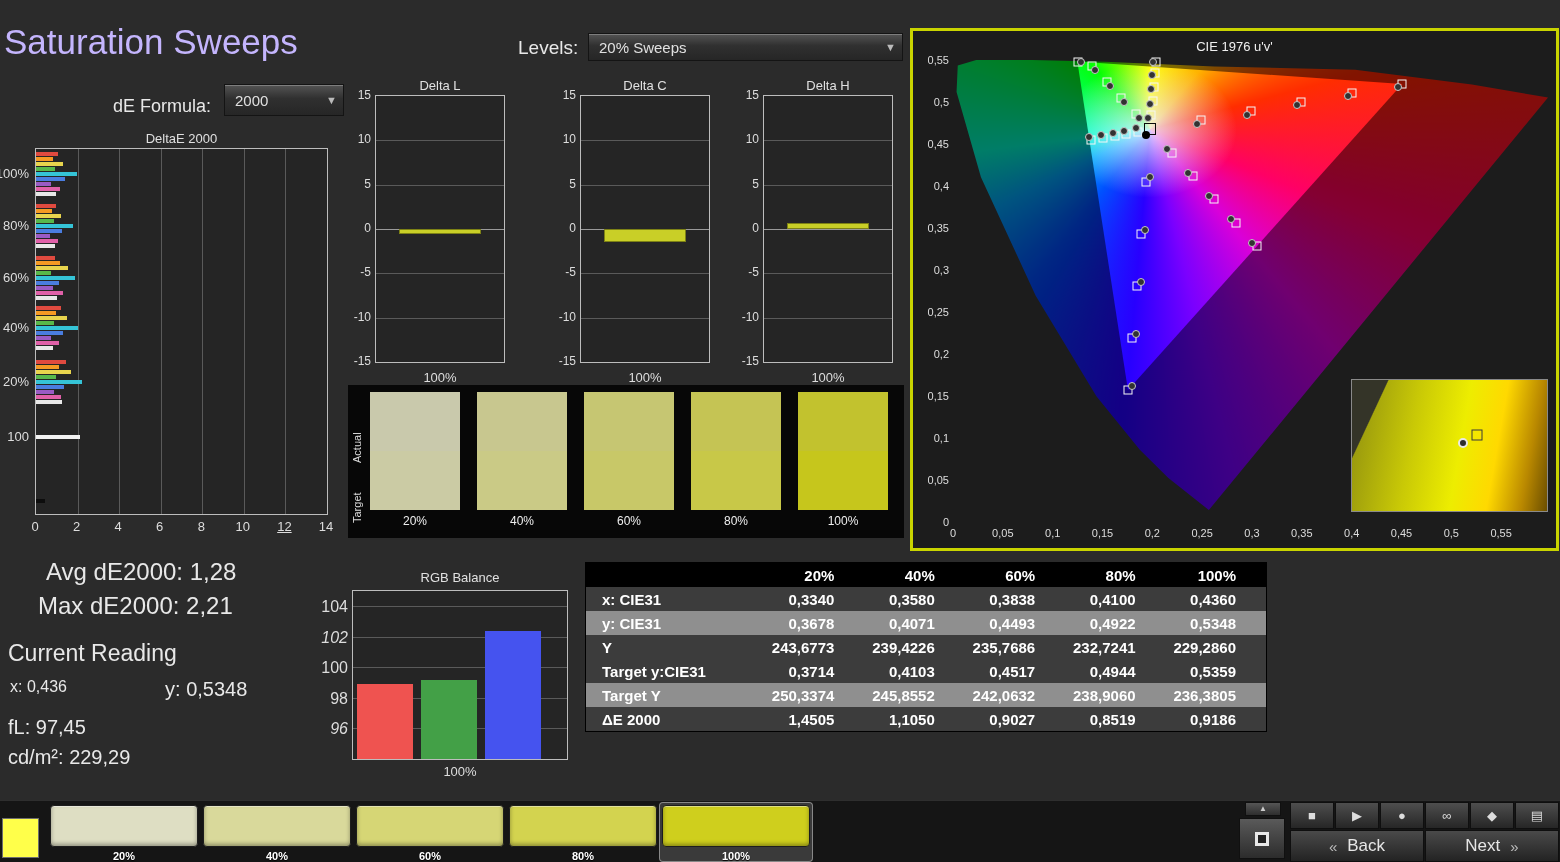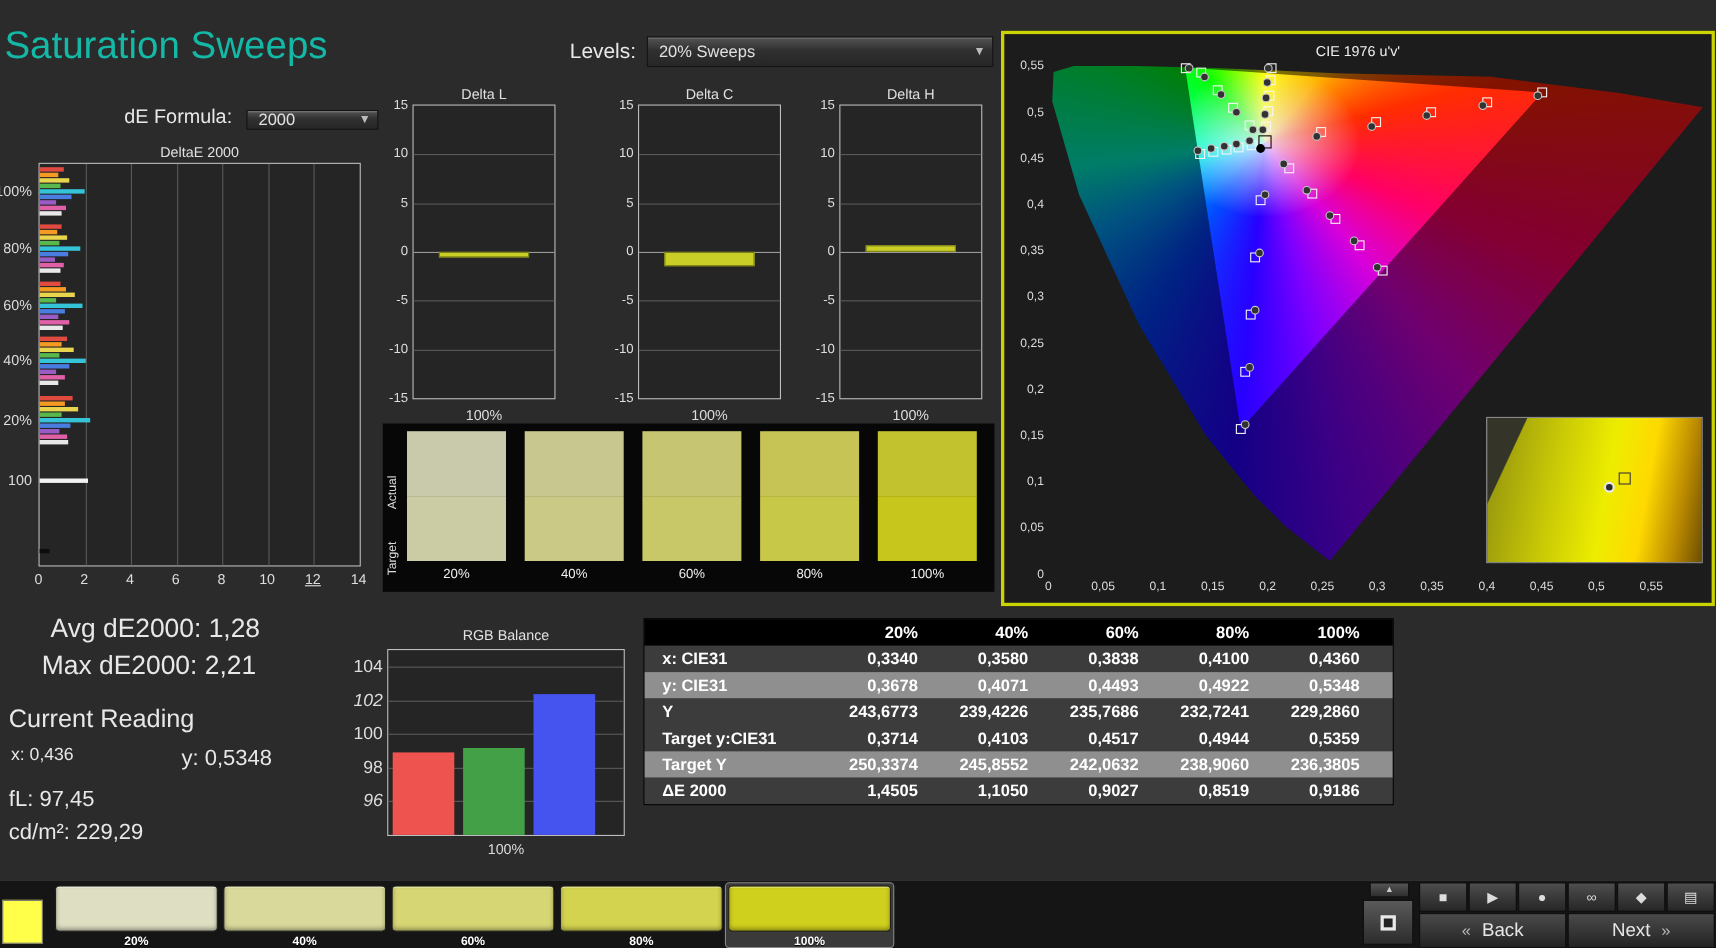--- a/index.html
+++ b/index.html
@@ -1,24 +1,24 @@
 <!DOCTYPE html>
 <html><head>
 <meta charset="utf-8">
 <style>
   *{box-sizing:border-box;margin:0;padding:0}
   body{width:1560px;height:862px;background:#2b2b2b;font-family:"Liberation Sans",sans-serif;color:#e8e8e8;position:relative;overflow:hidden}
 
-  .page-title{position:absolute;left:4px;top:22px;font-size:35px;color:#14b8a6}
+  .page-title{position:absolute;left:4px;top:22px;font-size:35px;color:#c4b5fd}
   .lvl-label{position:absolute;left:518px;top:37px;font-size:19px}
   .def-label{position:absolute;left:113px;top:96px;font-size:18px}
   .dropdown{position:absolute;background:linear-gradient(#545454,#303030 45%,#262626);border:1px solid #141414;box-shadow:inset 0 1px 0 rgba(255,255,255,.25);color:#e0e0e0;display:flex;align-items:center;padding:0 10px;font-size:15px}
   .dropdown .arrow{position:absolute;right:6px;top:50%;transform:translateY(-50%);font-size:11px;color:#bbb}
   .levels{left:588px;top:33px;width:315px;height:28px}
-  .deform{left:224px;top:100px;width:120px;height:18px}
+  .deform{left:224px;top:84px;width:120px;height:32px}
 
   
   .dechart{position:absolute;left:0;top:148px;width:334px;height:400px}
   .dechart-title{position:absolute;left:35px;top:-17px;width:293px;text-align:center;font-size:13px;color:#e0e0e0}
   .de-ylabels{position:absolute;left:0;top:0;width:31px;height:367px}
   .de-ylab{position:absolute;right:2px;font-size:13px;color:#ddd}
   .de-plot{position:absolute;left:35px;top:0;width:293px;height:367px;border:1px solid #bdbdbd;background:#252525}
   .vgrid{position:absolute;top:0;bottom:0;width:1px;background:#5a5a5a}
   .de-bar{position:absolute;left:0;height:4px}
   .de-xticks{position:absolute;left:0;top:371px;width:100%;height:16px}

